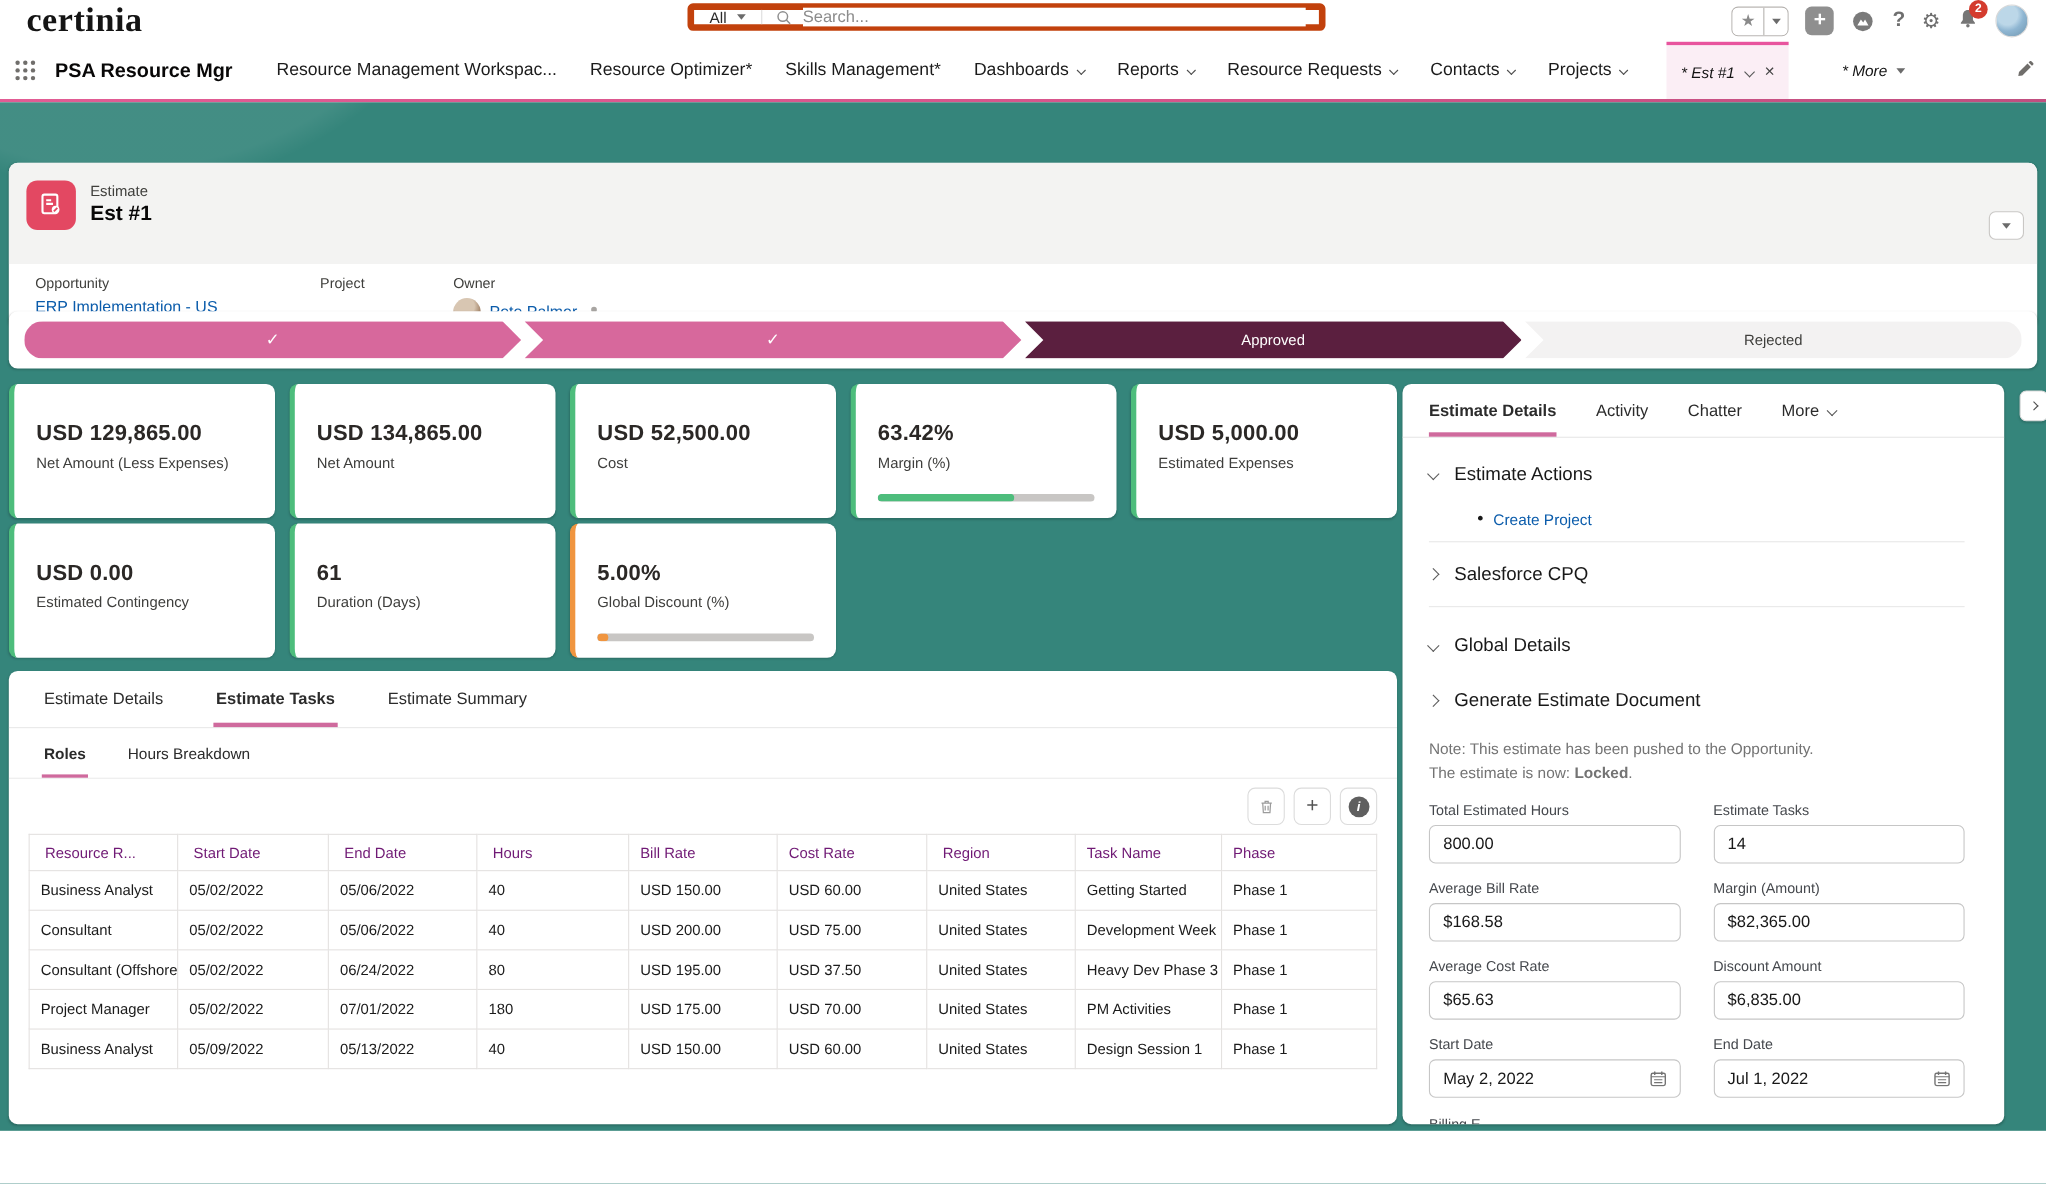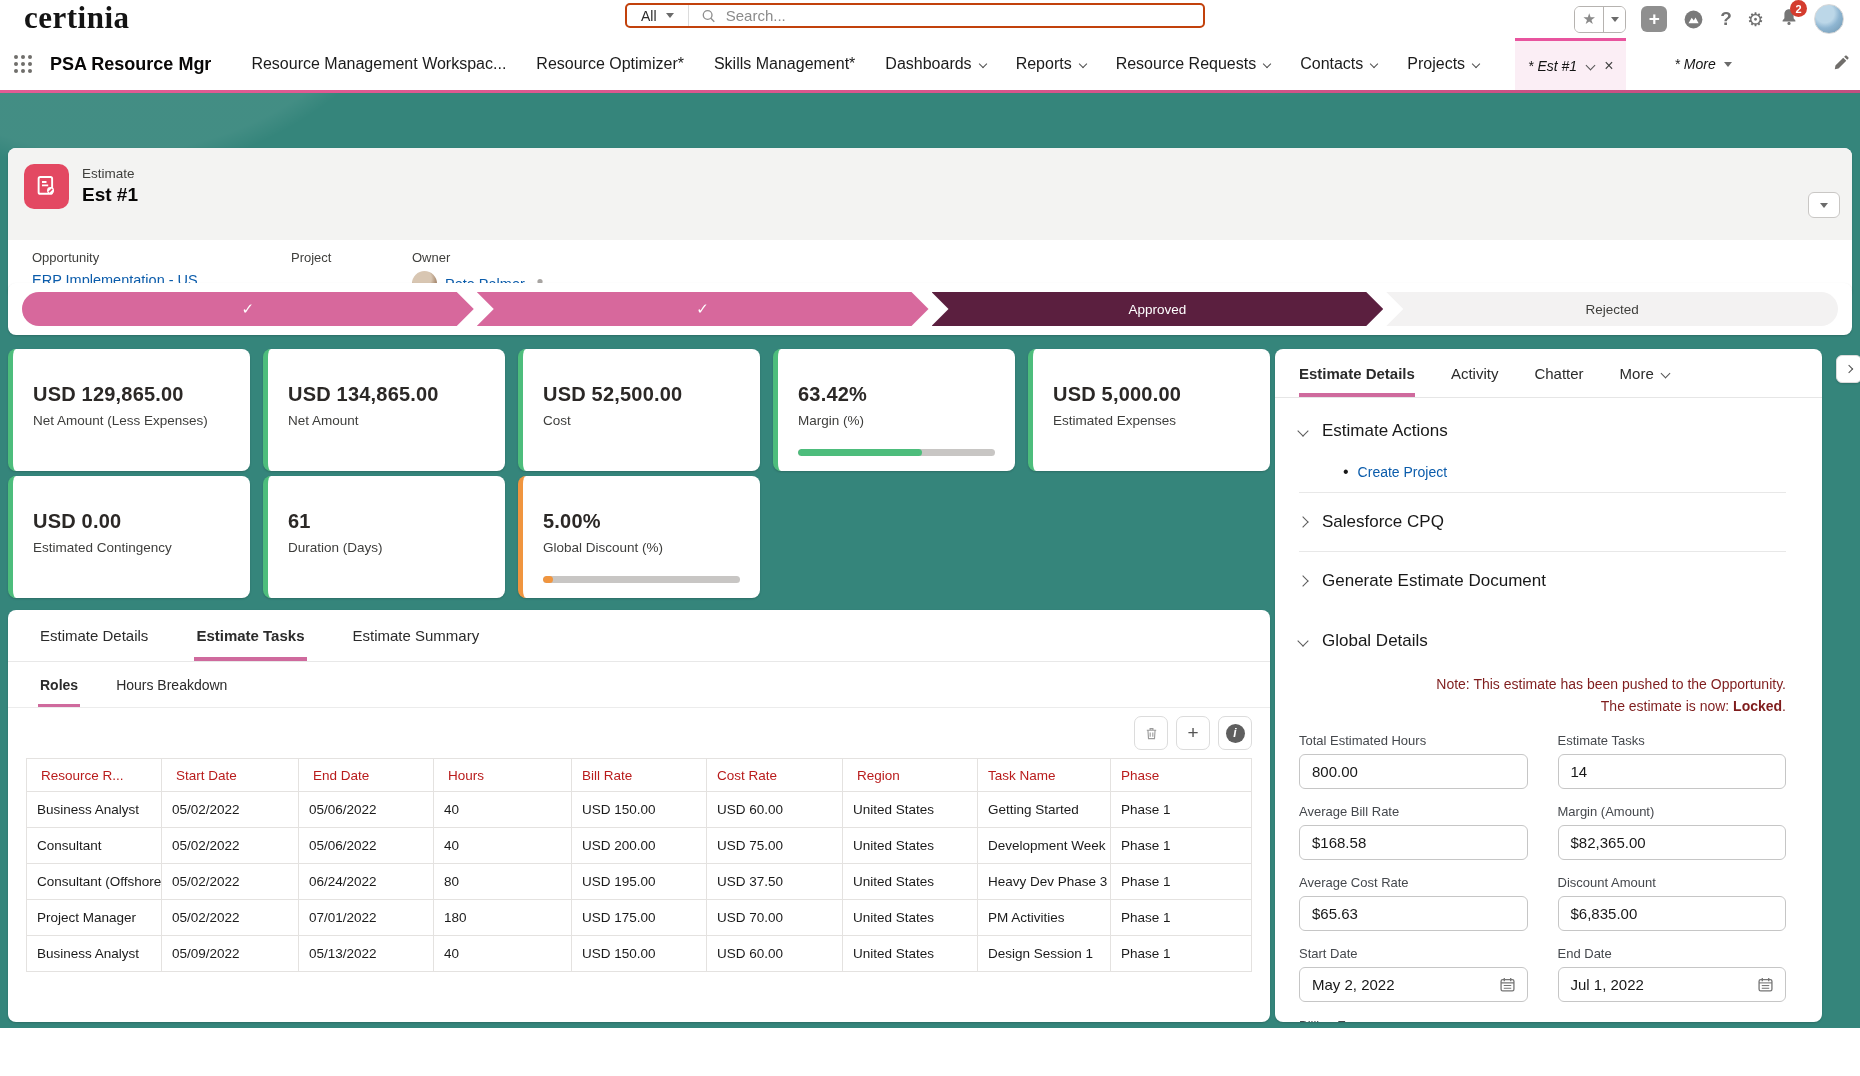--- a/index.html
+++ b/index.html
@@ -8,21 +8,21 @@
 
   
   .chev { display:inline-block; width:7px; height:7px; border-right:1.6px solid #555; border-bottom:1.6px solid #555; transform:rotate(45deg); }
   .chev.right { transform:rotate(-45deg); }
   .tri-down { display:inline-block; width:0; height:0; border-left:4px solid transparent; border-right:4px solid transparent; border-top:5px solid #6b6b6b; }
   .card { background:#fff; border-radius:8px; box-shadow:0 1px 2px rgba(0,0,0,.18); }
 
   
   .topbar { position:relative; height:38px; background:#fff; }
   .logo { position:absolute; left:24px; top:0px; font-family:"Liberation Serif", serif; font-weight:700; font-size:31px; letter-spacing:.5px; color:#141414; line-height:36px; }
-  .searchbox { position:absolute; left:625px; top:3px; width:580px; height:25px; border:2px solid #c2410c; border-radius:5px; display:flex; align-items:center; background:#fff;justify-content:flex-end; }
+  .searchbox { position:absolute; left:625px; top:3px; width:580px; height:25px; border:6px solid #c2410c; border-radius:5px; display:flex; align-items:center; background:#fff;justify-content:flex-end; }
   .search-scope { display:flex; align-items:center; gap:9px; padding:0 14px; height:100%; border-right:1px solid #dcdcdc; font-size:14px; color:#2b2b2b; cursor:pointer; }
   .search-main { display:flex; align-items:center; gap:10px; padding:0 12px; flex:1; }
   .search-main input { border:none; outline:none; font-size:15px; color:#333; width:100%; font-family:"Liberation Sans",sans-serif; }
   .search-main input::placeholder { color:#8b8b8b; }
   .top-icons { position:absolute; right:16px; top:4px; display:flex; align-items:center; gap:15px; }
   .fav-pill { display:flex; height:27px; border:1px solid #b6b3b0; border-radius:6px; overflow:hidden; }
   .fav-pill .seg { display:flex; align-items:center; justify-content:center; width:28px; background:#fff; }
   .fav-pill .seg + .seg { border-left:1px solid #b6b3b0; width:22px; }
   .fav-star { color:#8a8a8a; font-size:15px; }
   .plus-tile { width:26px; height:26px; border-radius:6px; background:#8f8f8f; color:#fff; font-size:19px; font-weight:700; display:flex; align-items:center; justify-content:center; }
@@ -98,37 +98,37 @@
   .subtabs-row { height:46px; display:flex; align-items:stretch; gap:34px; padding-left:30px; border-bottom:1px solid #ececec; }
   .subtab { display:flex; align-items:center; font-size:14px; color:#2b2b2b; cursor:pointer; padding:0 2px; }
   .subtab.active { font-weight:700; border-bottom:3px solid #cf6a9d; padding-top:3px; }
   .toolbar-row { height:50px; display:flex; align-items:center; justify-content:flex-end; gap:8px; padding-right:18px; }
   .tool-btn { width:34px; height:34px; border:1px solid #dcdcdc; border-radius:7px; background:#fff; display:flex; align-items:center; justify-content:center; cursor:pointer; }
   .info-dot { width:19px; height:19px; border-radius:50%; background:#5f5f5f; color:#fff; font-size:12px; font-style:italic; font-weight:700; display:flex; align-items:center; justify-content:center; }
 
   .roles-table-wrap { margin:0 18px; }
   table.roles { width:100%; border-collapse:collapse; table-layout:fixed; font-size:13.5px; }
   table.roles th, table.roles td { border:1px solid #e4e2e0; padding:0 10px; white-space:nowrap; overflow:hidden; text-align:left; }
-  table.roles th { height:33px; font-weight:400; color:#b91c1c; }
+  table.roles th { height:33px; font-weight:400; color:#701a75; }
   table.roles td { height:36px; color:#1b1b1b; }
   th.num, td.num { text-align:right; }
   .req { color:#c23934; margin-right:4px; }
 
   
   .panel { position:absolute; left:1275px; top:256px; width:547px; height:673px; overflow:hidden; }
   .panel-tabs { height:49px; display:flex; align-items:stretch; gap:36px; padding:0 24px; border-bottom:1px solid #e6e6e6; }
   .panel-tab { display:flex; align-items:center; gap:8px; font-size:15px; color:#2b2b2b; cursor:pointer; }
   .panel-tab.active { font-weight:700; border-bottom:4px solid #cf6a9d; padding-top:4px; }
   .panel-body { padding:8px 36px 0 24px; }
   .sec-row { display:flex; align-items:center; gap:15px; height:50px; font-size:17px; color:#181818; cursor:pointer; }
   .sec-row .chev { width:8px; height:8px; border-color:#5b5b5b; }
   .bullet-row { padding-left:44px; height:32px; display:flex; align-items:center; gap:9px; }
   .bullet-row a { color:#0b5cab; font-size:14px; text-decoration:none; cursor:pointer; }
   .divider { border-top:1px solid #e8e8e8; margin:4px 0; }
-  .panel-note { margin-top:8px; text-align:right; color:#7f1d1d; font-size:14px; line-height:1.55; }
+  .panel-note { margin-top:8px; text-align:left; color:#737373; font-size:14px; line-height:1.55; }
   .form-grid { margin-top:16px; display:grid; grid-template-columns:1fr 1fr; column-gap:30px; row-gap:15px; }
   .f-label { font-size:13px; color:#45484d; margin-bottom:6px; }
   .f-input { height:35px; border:1px solid #c6c6c6; border-radius:6px; background:#fff; display:flex; align-items:center; justify-content:space-between; padding:0 12px; font-size:15px; color:#181818; }
   .clipped-label { margin-top:16px; font-size:13px; color:#45484d; }
 
   .expand-btn { position:absolute; left:1836px; top:262px; width:26px; height:28px; background:#fff; border:1px solid #dcdcdc; border-radius:6px; display:flex; align-items:center; justify-content:center; cursor:pointer; box-shadow:0 1px 2px rgba(0,0,0,.15); }
   .expand-btn .chev { width:6px; height:6px; border-color:#4f4f4f; }
 </style>
 </head>
 <body>
@@ -485,27 +485,27 @@
       <div class="bullet-row">
         <span>•</span>
         <a>Create Project</a>
       </div>
       <div class="divider"></div>
       <div class="sec-row">
         <span class="chev right"></span>
         <span>Salesforce CPQ</span>
       </div>
       <div class="divider"></div>
+      <div class="sec-row" style="margin-top:10px;">
+        <span class="chev"></span>
+        <span>Global Details</span>
+      </div>
       <div class="sec-row">
         <span class="chev right"></span>
         <span>Generate Estimate Document</span>
-      </div>
-      <div class="sec-row" style="margin-top:10px;">
-        <span class="chev"></span>
-        <span>Global Details</span>
       </div>
       <div class="panel-note">
         <div>Note: This estimate has been pushed to the Opportunity.</div>
         <div>
           <span>The estimate is now: </span><b>Locked</b><span>.</span>
         </div>
       </div>
       <div class="form-grid">
         <div>
           <div class="f-label">Total Estimated Hours</div>

